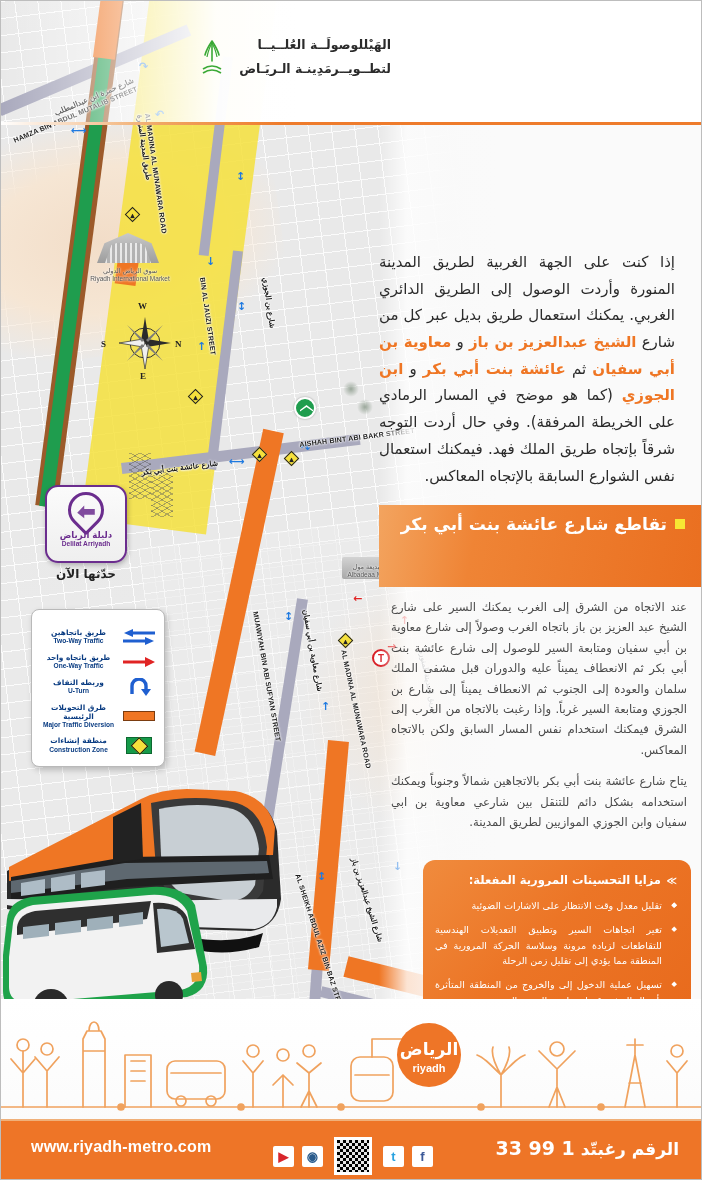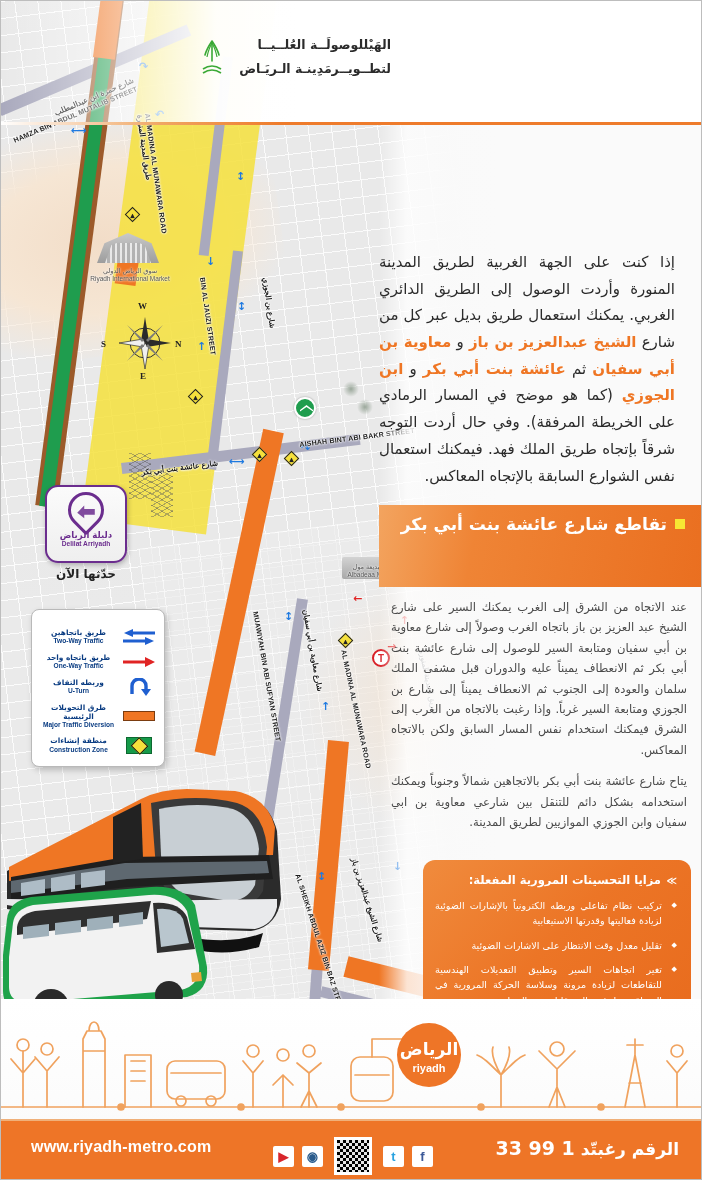--- a/index.html
+++ b/index.html
@@ -557,21 +557,21 @@
       <p>عند الاتجاه من الشرق إلى الغرب يمكنك السير على شارع الشيخ عبد العزيز بن باز باتجاه الغرب وصولاً إلى شارع معاوية بن أبي سفيان ومتابعة السير للوصول إلى شارع عائشة بنت أبي بكر ثم الانعطاف يميناً عليه والدوران قبل مشفى الملك سلمان والعودة إلى الجنوب ثم الانعطاف يميناً إلى شارع بن الجوزي ومتابعة السير غرباً. وإذا رغبت بالاتجاه من الغرب إلى الشرق فيمكنك استخدام نفس المسار السابق ولكن بالاتجاه المعاكس.</p>
       <p>يتاح شارع عائشة بنت أبي بكر بالاتجاهين شمالاً وجنوباً ويمكنك استخدامه بشكل دائم للتنقل بين شارعي معاوية بن ابي سفيان وابن الجوزي الموازيين لطريق المدينة.</p>
     </div>
 
     <div class="benefits">
       <h3>
         <span class="mk">≫</span>
         <span>مزايا التحسينات المرورية المفعلة:</span>
       </h3>
       <ul>
-        <li><span class="mk">◆</span><span>تركيب نظام تفاعلي وربطه الكترونياً بالإشارات الضوئية لزيادة فعاليتها وقدرتها الاستيعابية</span></li>
+        <li><span class="mk">◆</span></li>
         <li><span class="mk">◆</span><span>تقليل معدل وقت الانتظار على الاشارات الضوئية</span></li>
         <li><span class="mk">◆</span><span>تغير اتجاهات السير وتطبيق التعديلات الهندسية للتقاطعات لزيادة مرونة وسلاسة الحركة المرورية في المنطقة مما يؤدي إلى تقليل زمن الرحلة</span></li>
         <li><span class="mk">◆</span><span>تسهيل عملية الدخول إلى والخروج من المنطقة المتأثرة بأعمال المشروع على طريق المدينة المنورة</span></li>
       </ul>
     </div>
   </div>
 
   <div class="appbadge">
     <div class="pin">
         <span></span>

